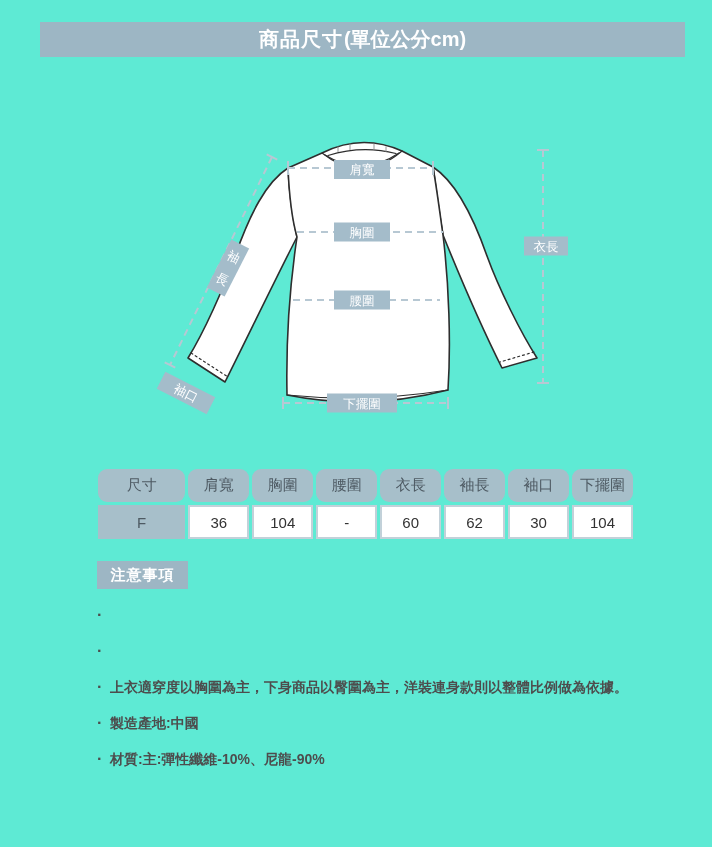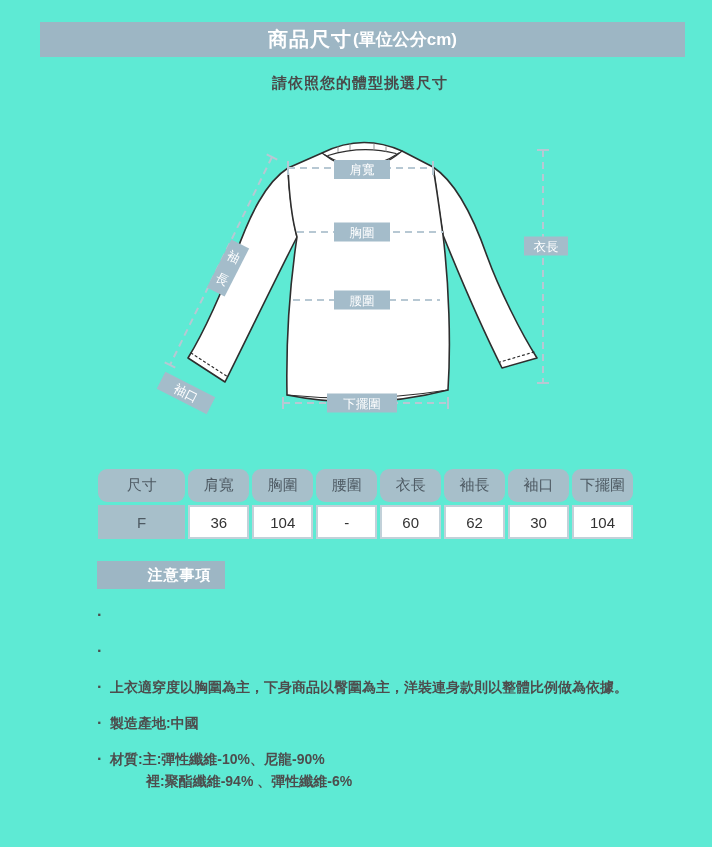--- a/index.html
+++ b/index.html
@@ -7,21 +7,21 @@
     position:relative;width:712px;height:847px;background:#5eead4;
     font-family:"Liberation Sans","DejaVu Sans",sans-serif;overflow:hidden;
   }
   
   .banner{
     position:absolute;left:40px;top:22px;width:645px;height:35px;
     background:#9db6c4;display:flex;align-items:center;justify-content:center;
     color:#ffffff;
   }
   .banner .t-main{font-size:20px;font-weight:bold;letter-spacing:1px;}
-  .banner .t-sub{font-size:17px;font-weight:bold;margin-left:1px;}
+  .banner .t-sub{font-size:20px;font-weight:bold;margin-left:1px;}
   
   .subtitle{
     position:absolute;left:0;top:74px;width:720px;text-align:center;
     font-size:15px;font-weight:bold;color:#4a4a4a;letter-spacing:1px;
   }
   
   .diagram{position:absolute;left:140px;top:112px;width:450px;height:330px;}
   .diagram svg text{font-family:"Liberation Sans","DejaVu Sans",sans-serif;}
   
   .size-table{
@@ -35,39 +35,38 @@
   }
   .size-table td{
     background:#ffffff;color:#333333;height:34px;text-align:center;
     border:2px solid #c2d1d9;box-sizing:border-box;
   }
   .size-table td.size-cell{background:#a7bfca;color:#4e5a63;border-color:#a7bfca;}
   
   .notice-badge{
     position:absolute;left:97px;top:561px;width:91px;height:28px;
     background:#9db6c4;color:#ffffff;font-size:15px;font-weight:bold;
-    display:flex;align-items:center;justify-content:center;letter-spacing:1px;padding-left:37px;
+    display:flex;align-items:center;justify-content:center;letter-spacing:1px;
   }
   
   .notes{position:absolute;left:97px;top:604px;width:560px;color:#4d4d4d;}
   .note-item{display:flex;margin-bottom:14px;font-size:14px;font-weight:bold;line-height:22px;}
   .note-item .bullet{width:13px;flex:0 0 13px;font-size:13px;}
   .note-item .cont{padding-left:36px;}
 </style>
 </head>
 <body>
 
 <div class="page">
 
   <div class="banner">
     <span class="t-main">商品尺寸</span>
     <span class="t-sub">(單位公分cm)</span>
   </div>
 
-  <div class="subtitle">請依照您的體型挑選尺寸</div>
 
   <div class="diagram">
     <svg width="450" height="330" viewBox="0 0 450 330">
 
       <g stroke="#2e2e2e" stroke-width="1.6" fill="#ffffff" stroke-linejoin="round" stroke-linecap="round">
         <path d="M148,56 C126,70 110,102 95,144 C83,178 64,220 48,246 L85,270 C107,226 135,168 157,125 C152,103 149,77 148,56 Z"></path>
         <path d="M293,55 C316,70 333,104 347,144 C359,177 381,221 397,246 L362,256 C344,220 322,170 303,123 C299,100 296,75 293,55 Z"></path>
         <path d="M148,56 L182,41 Q222,21 262,39 L293,55 C297,78 300,102 303,123 C309,172 311,232 308,278 Q227,299 147,283 C146,232 150,172 157,125 C151,104 149,79 148,56 Z"></path>
       </g>
 
@@ -174,18 +173,17 @@
       <span>上衣適穿度以胸圍為主，下身商品以臀圍為主，洋裝連身款則以整體比例做為依據。</span>
     </div>
     <div class="note-item">
       <span class="bullet">‧</span>
       <span>製造產地:中國</span>
     </div>
     <div class="note-item">
       <span class="bullet">‧</span>
       <span>
         <span style="display:block;">材質:主:彈性纖維-10%、尼龍-90%</span>
-        <span class="cont" style="display:block;">裡:聚酯纖維-94% 、彈性纖維-6%</span>
       </span>
     </div>
   </div>
 
 </div>
 
 </body></html>

